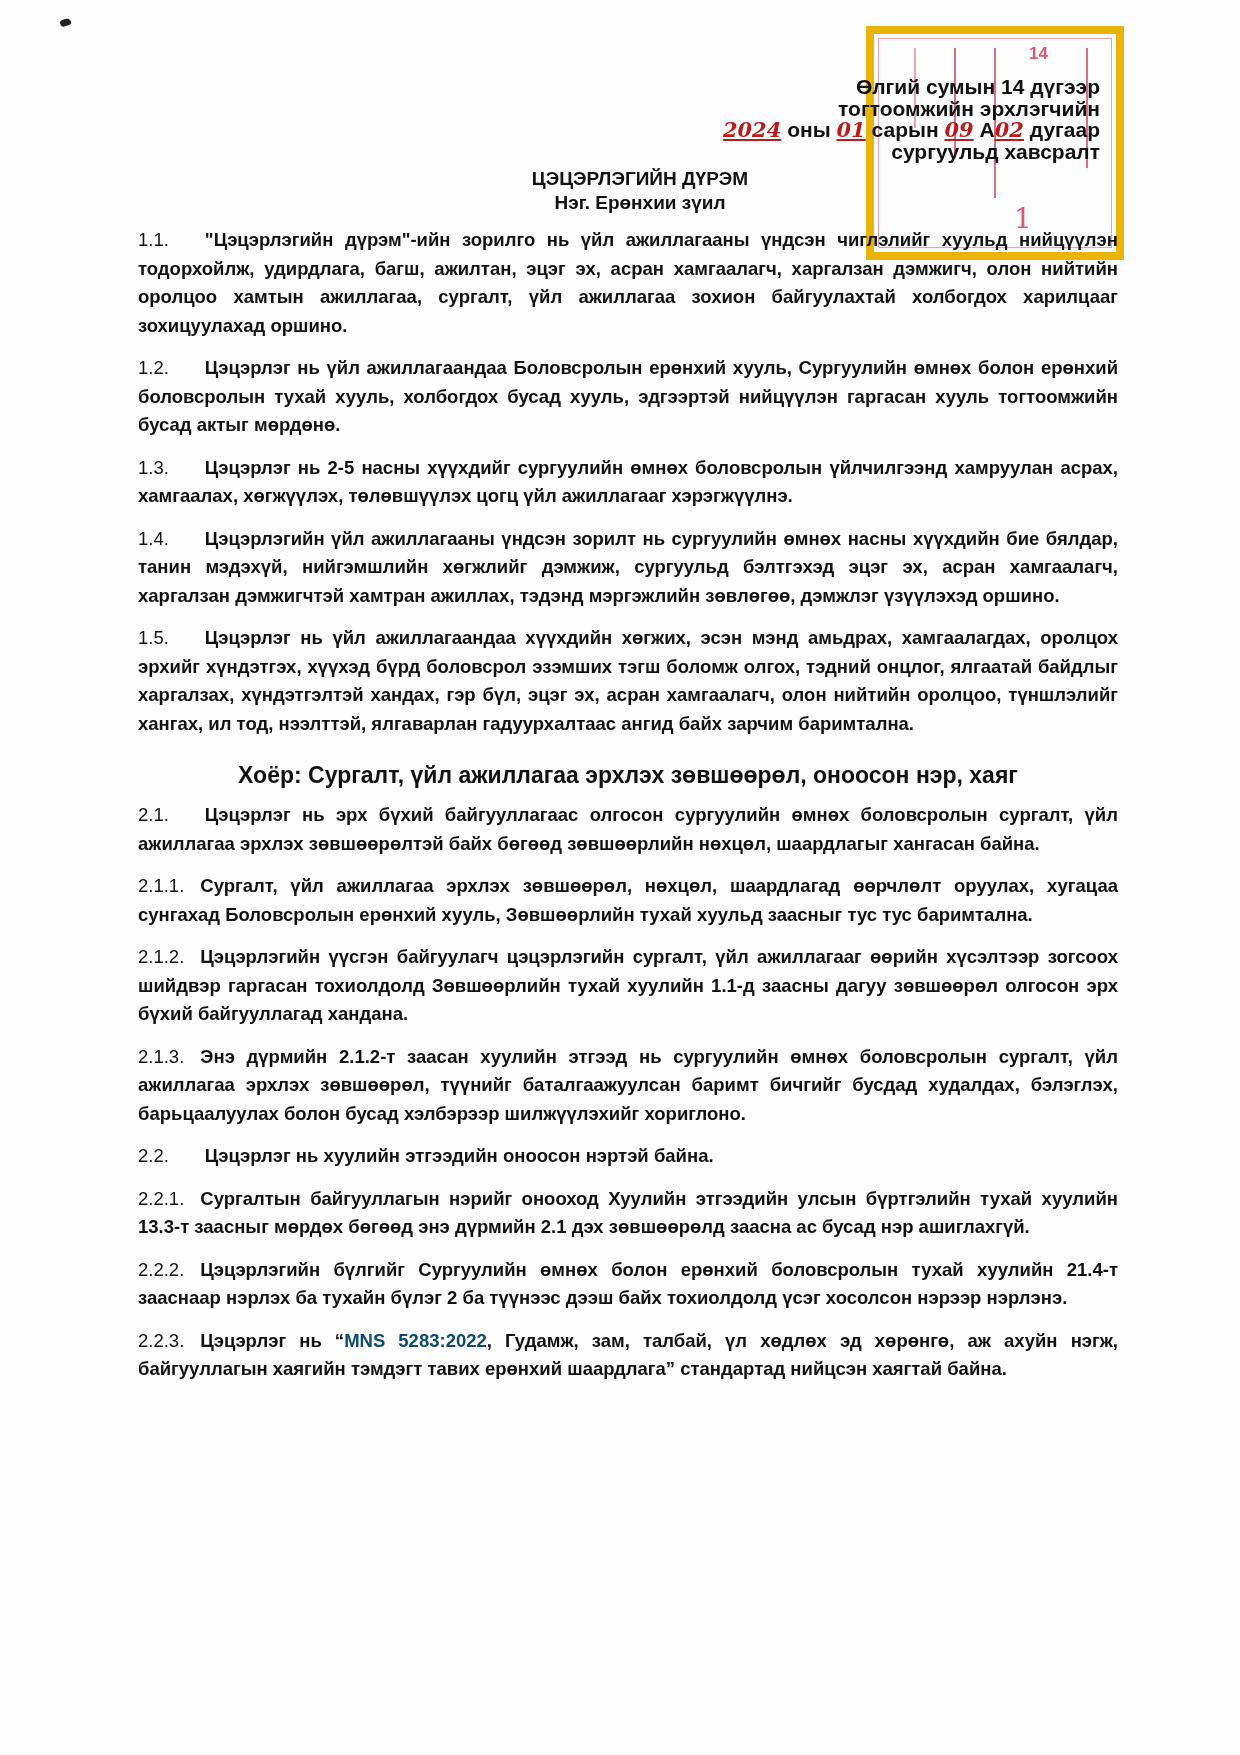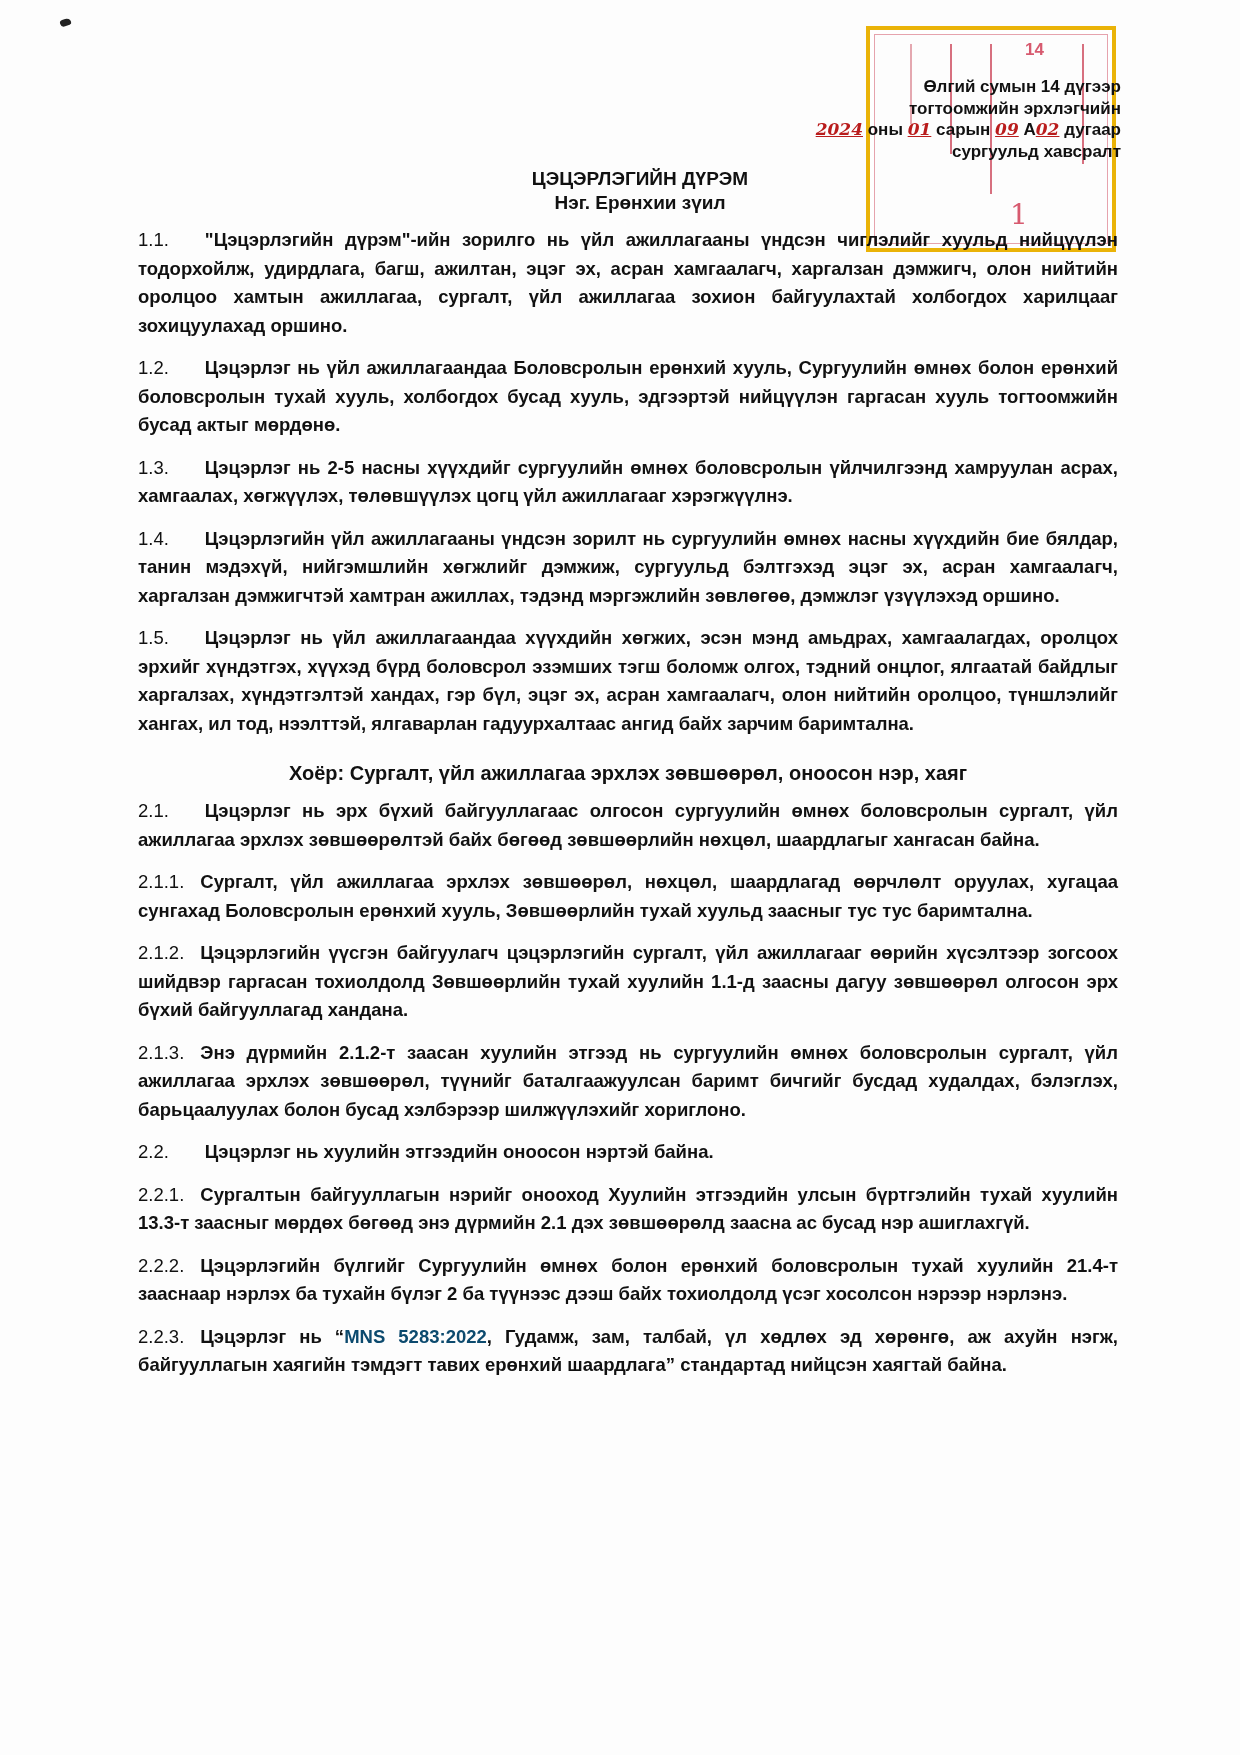--- a/index.html
+++ b/index.html
@@ -4,45 +4,45 @@
   <style>
     html, body { margin: 0; padding: 0; background: #ffffff; }
     body { width: 1240px; height: 1755px; position: relative; overflow: hidden;
            font-family: "Liberation Sans", "DejaVu Sans", sans-serif; color: #111; }
     .page { position: absolute; left: 0; top: 0; width: 1240px; height: 1755px; background: #fdfdfd; }
     .corner-mark { position: absolute; left: 60px; top: 19px; width: 11px; height: 7px;
                    background: #222; border-radius: 4px 6px 3px 5px; transform: rotate(-20deg); }
 
     
     .stamp { position: absolute; left: 866px; top: 26px; width: 242px; height: 218px;
-             border: 4px solid #eab308; box-shadow: inset 0 0 0 4px #fff, inset 0 0 0 5px #e6a3ad; }
+             border: 8px solid #eab308; box-shadow: inset 0 0 0 4px #fff, inset 0 0 0 5px #e6a3ad; }
     .stamp-col { position: absolute; top: 14px; width: 10px; border-left: 2px solid #d7707f; height: 110px; }
     .stamp-col.c1 { left: 40px; height: 80px; border-left-color: #e4a8b0; }
     .stamp-col.c2 { left: 80px; }
     .stamp-col.c3 { left: 120px; height: 150px; }
     .stamp-col.c4 { left: 212px; height: 120px; }
     .stamp-num { position: absolute; color: #d75a6f; font-weight: bold; font-size: 17px; }
     .stamp-num.n14 { left: 155px; top: 10px; }
     .stamp-num.n1 { left: 140px; top: 168px; font-size: 28px; font-weight: normal; font-family: "DejaVu Serif", serif; }
 
     
-    .attach { position: absolute; right: 119px; top: 76px; text-align: right; font-weight: bold;
-              font-size: 17px; line-height: 21.5px; color: #111; }
+    .attach { position: absolute; right: 140px; top: 76px; text-align: right; font-weight: bold;
+              font-size: 21px; line-height: 21.5px; color: #111; }
     .attach .hw { font-family: "DejaVu Serif", serif; font-style: italic; color: #b91c1c; font-weight: bold; text-decoration: underline; }
 
     
     .title { position: absolute; left: 0; width: 1240px; text-align: center; font-weight: bold; font-size: 19px; }
     .title.main { top: 168px; padding-left: 40px; box-sizing: border-box; }
     .title.sub { top: 192px; padding-left: 40px; box-sizing: border-box; }
 
     .content { position: absolute; left: 138px; top: 226px; width: 980px; }
     .para { font-weight: bold; font-size: 18.5px; line-height: 28.5px; text-align: justify; margin: 0 0 14px 0; }
     .para .num { display: inline-block; margin-right: 36px; font-weight: normal; }
     .para .num.wide { margin-right: 16px; }
-    .section-head { text-align: center; font-weight: bold; font-size: 20px; margin: 24px 0 12px 0; }
+    .section-head { text-align: center; font-weight: bold; font-size: 23px; margin: 24px 0 12px 0; }
     .red { color: #0c4a6e; }
   </style>
 </head>
 <body>
 
 <div class="page">
   <div class="corner-mark"></div>
 
   <div class="stamp">
     <div class="stamp-col c1"></div>

